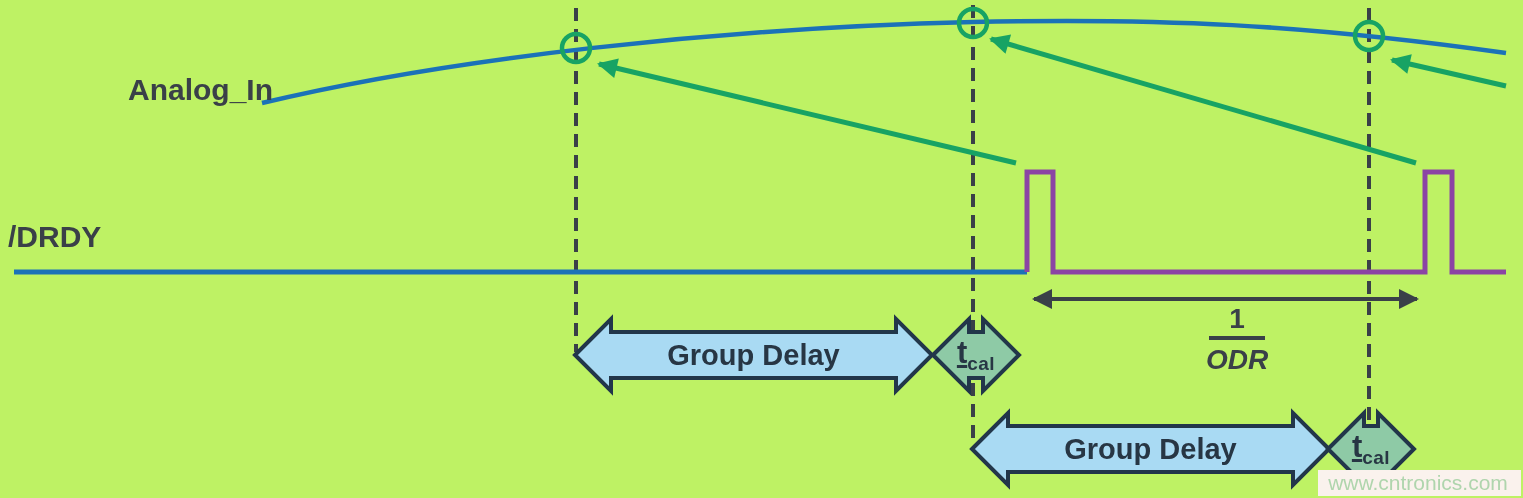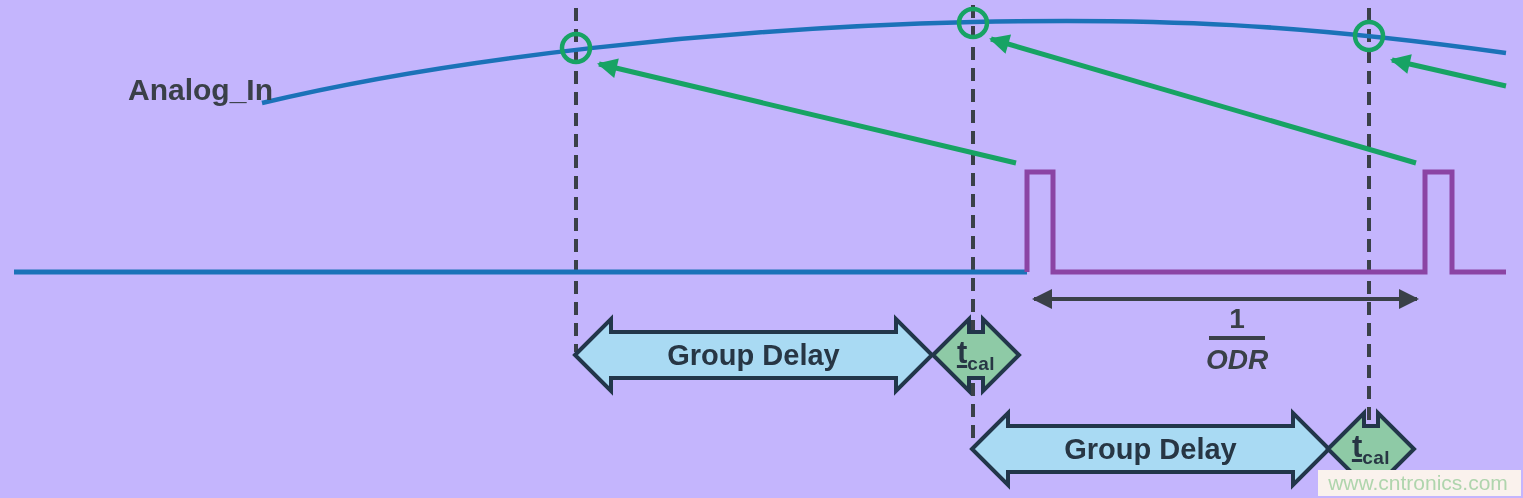--- a/index.html
+++ b/index.html
@@ -1,19 +1,19 @@
 <!DOCTYPE html>
 <html><head>
 <meta charset="utf-8">
 <style>
   html,body{margin:0;padding:0;background:#ffffff;}
   #stage{
     position:relative;
     width:1523px;height:498px;
-    background:#c4b5fd;
+    background:#bef264;
     font-family:"Liberation Sans", sans-serif;
     overflow:hidden;
   }
   #stage svg{position:absolute;left:0;top:0;}
   .lbl{
     position:absolute;
     color:#3A4048;
     font-weight:bold;
     white-space:nowrap;
   }
@@ -114,20 +114,21 @@
 
     <polygon points="933,355 969,319 969,332 983,332 983,319 1019,355 983,391 983,378 969,378 969,391" fill="#8ECAA6" stroke="#22364A" stroke-width="4" stroke-linejoin="miter"></polygon>
 
     <polygon points="972,449 1008,413 1008,426 1293,426 1293,413 1329,449 1293,485 1293,472 1008,472 1008,485" fill="#A9DAF3" stroke="#22364A" stroke-width="4" stroke-linejoin="miter"></polygon>
 
     <polygon points="1328,449 1364,413 1364,426 1378,426 1378,413 1414,449 1378,485 1378,472 1364,472 1364,485" fill="#8ECAA6" stroke="#22364A" stroke-width="4" stroke-linejoin="miter"></polygon>
   </svg>
 
   <div class="lbl sig-label" style="left:128px;top:73px;">Analog_In</div>
 
+  <div class="lbl sig-label" style="left:8px;top:220px;">/DRDY</div>
 
   <div class="lbl gd-label" style="left:575px;top:338px;width:357px;">Group Delay</div>
 
   <div class="lbl tcal-label" style="left:933px;top:336px;width:86px;"><span>t</span><span class="sub">cal</span></div>
 
   <div class="lbl gd-label" style="left:972px;top:432px;width:357px;">Group Delay</div>
 
   <div class="lbl tcal-label" style="left:1328px;top:430px;width:86px;"><span>t</span><span class="sub">cal</span></div>
 
   <div class="frac">

